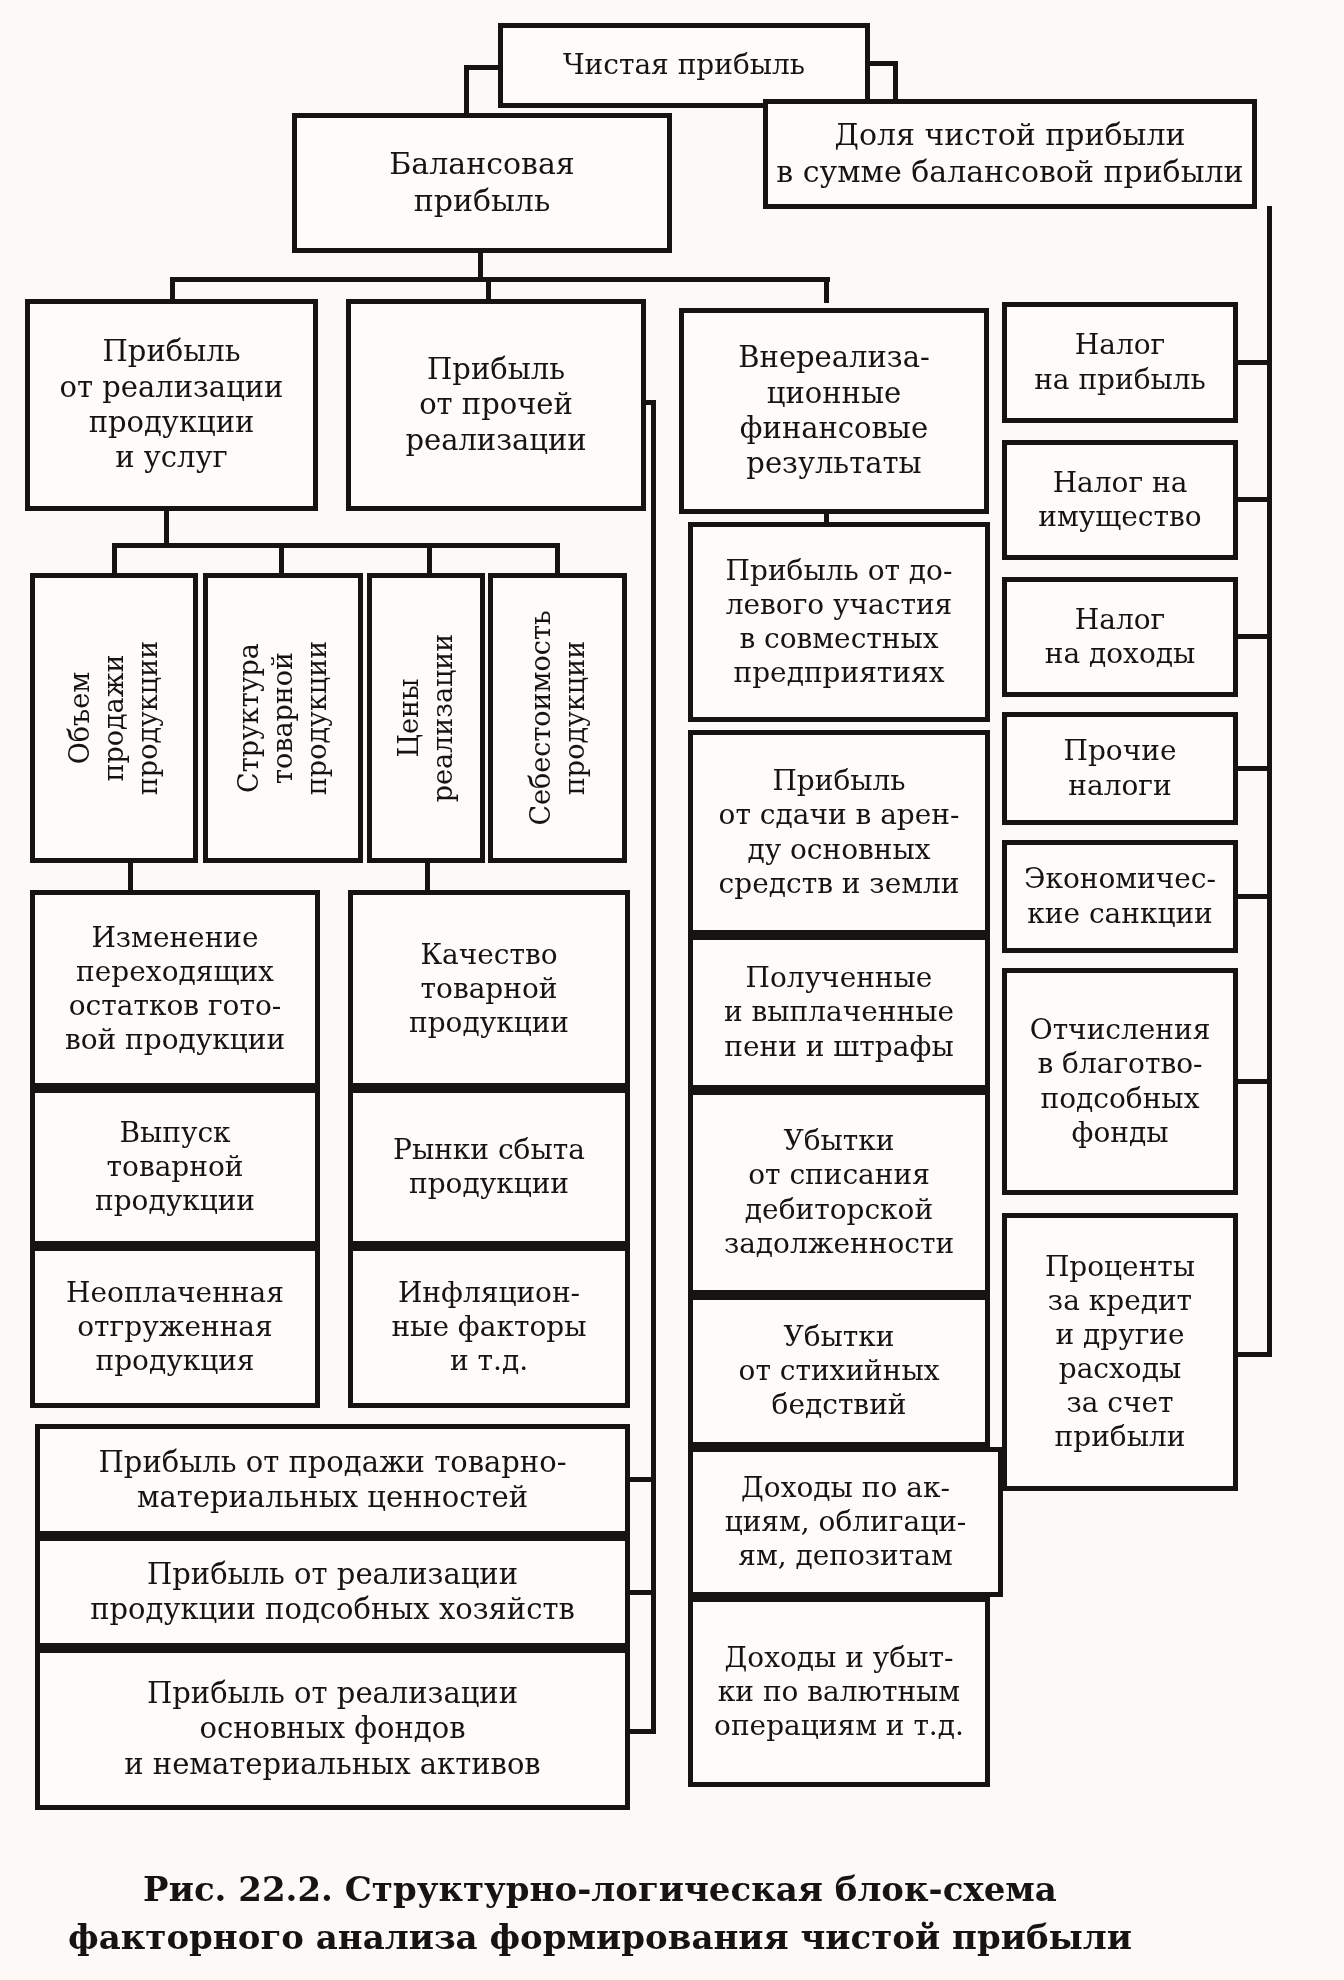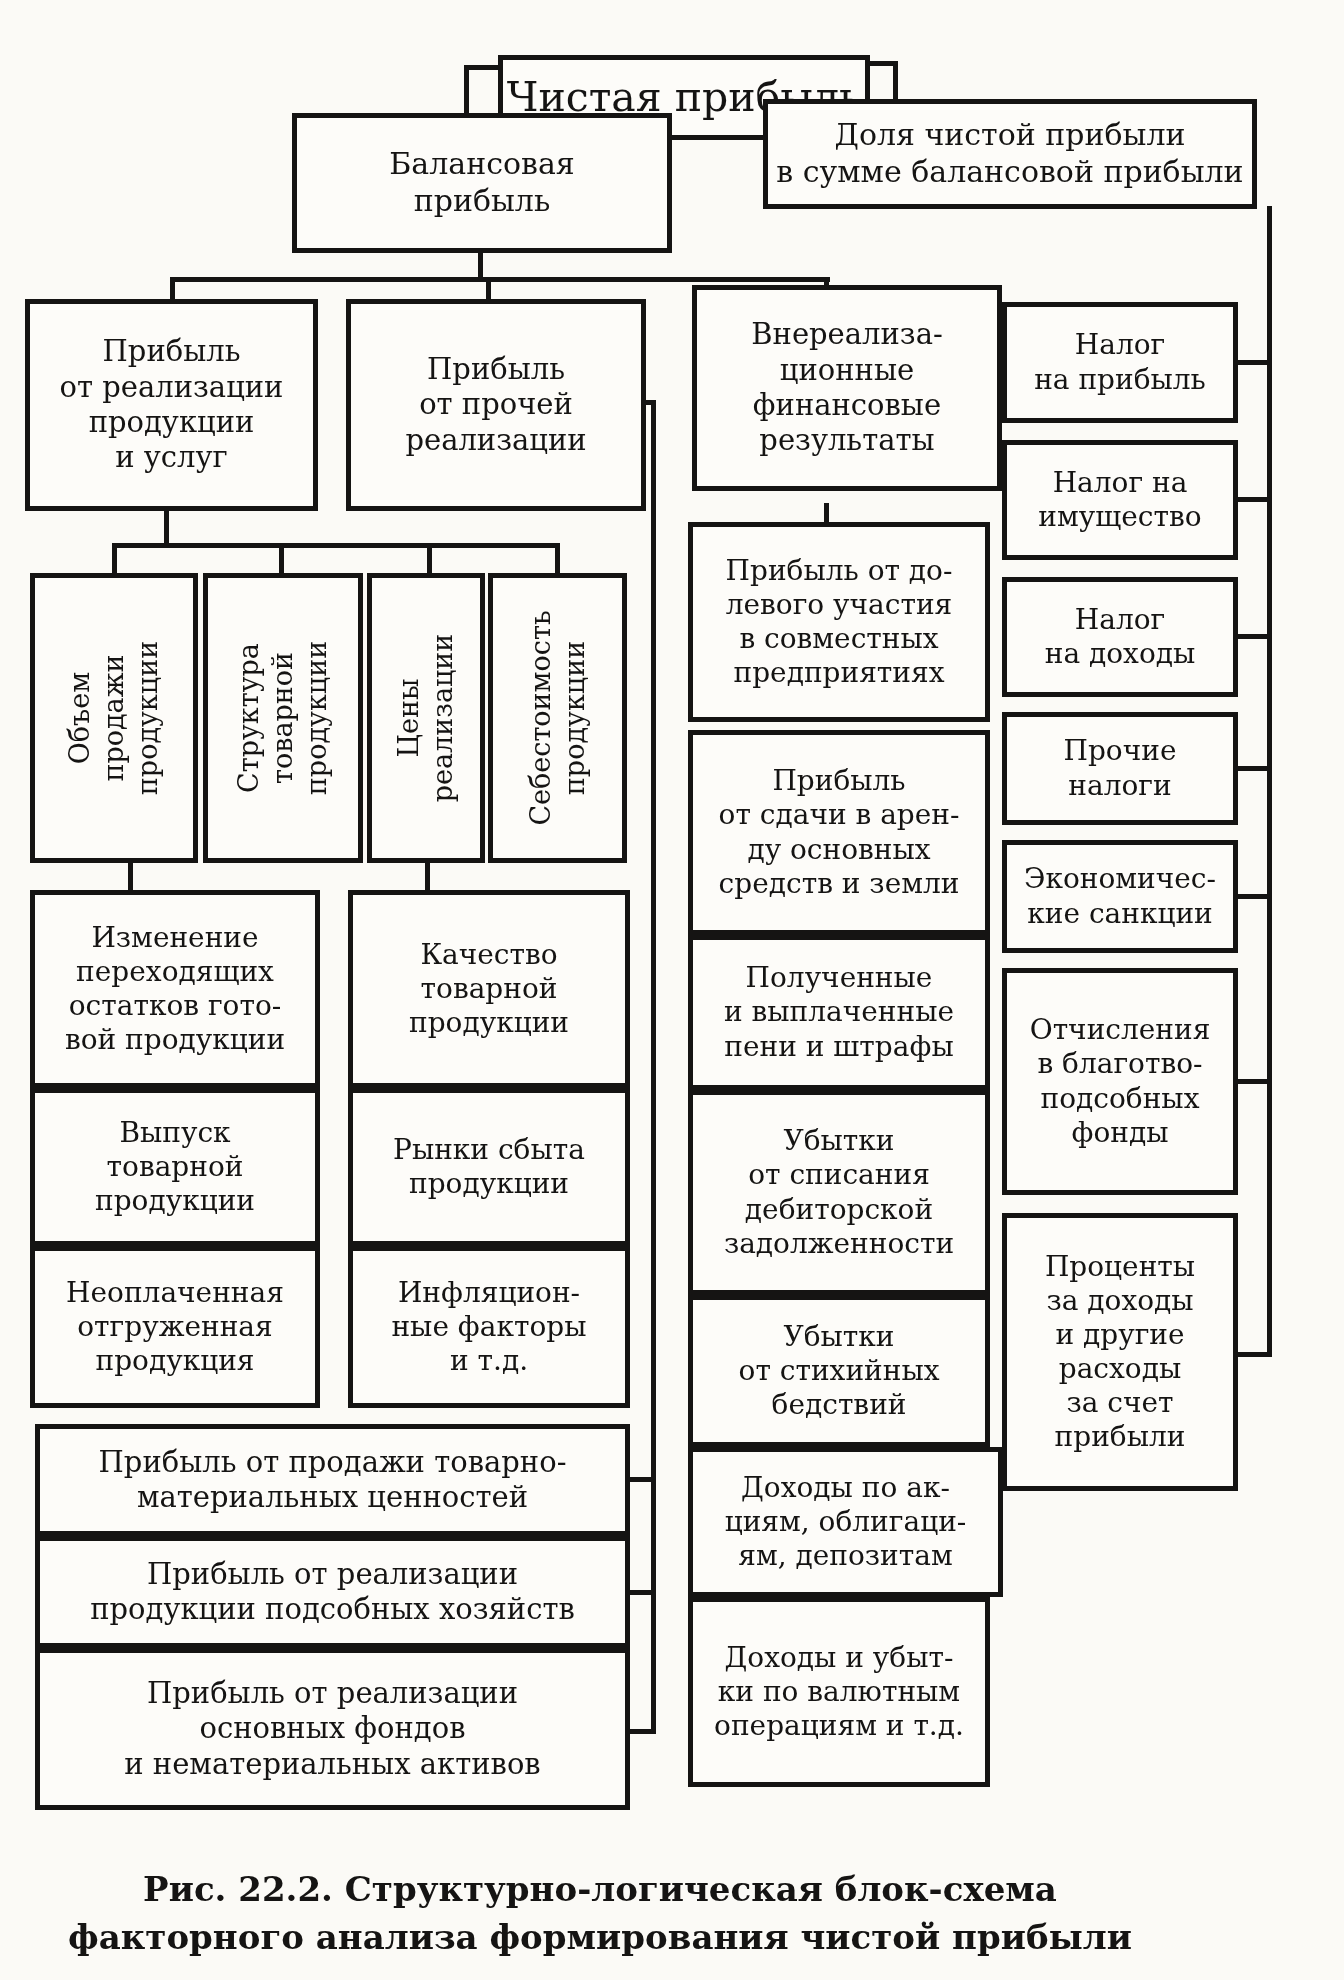--- a/index.html
+++ b/index.html
@@ -20,21 +20,21 @@
   .ln{position:absolute;background:#151413;}
   .vbox{position:absolute;box-sizing:border-box;border:5px solid #151413;background:#fdfcf9;}
   .vt{
     position:absolute;left:50%;top:50%;width:272px;
     transform:translate(-50%,-50%) rotate(-90deg);
     text-align:center;white-space:pre-line;line-height:1.25;font-size:27px;
   }
   .f29{font-size:29px;}
   .f28{font-size:28px;}
   .f30{font-size:30px;}
-  .f31{font-size:41px;margin-top:32px;}
+  .f31{font-size:28px;}
   .caption{
     position:absolute;left:40px;top:1866px;width:1120px;
     text-align:center;font-weight:bold;
     font-size:34px;line-height:1.4;white-space:pre-line;
     background:transparent;border:none;
   }
 </style>
 </head>
 <body>
 
@@ -96,21 +96,21 @@
 продукции
 и услуг</span>
 </div>
 
 <div class="box f29" style="left:346px;top:299px;width:300px;height:212px;">
   <span>Прибыль
 от прочей
 реализации</span>
 </div>
 
-<div class="box f29" style="left:679px;top:285px;width:310px;height:206px;margin-left:13px;">
+<div class="box f29" style="left:679px;top:308px;width:310px;height:206px;">
   <span>Внереализа-
 ционные
 финансовые
 результаты</span>
 </div>
 
 <div class="vbox" style="left:30px;top:573px;width:168px;height:290px;">
   <span class="vt">Объем
 продажи
 продукции</span>
@@ -235,21 +235,21 @@
 кие санкции</span>
 </div>
 <div class="box f28" style="left:1002px;top:968px;width:236px;height:227px;">
   <span>Отчисления
 в благотво-
 подсобных
 фонды</span>
 </div>
 <div class="box f28" style="left:1002px;top:1213px;width:236px;height:278px;">
   <span>Проценты
-за доходы
+за кредит
 и другие
 расходы
 за счет
 прибыли</span>
 </div>
 
 <div class="caption">Рис. 22.2. Структурно-логическая блок-схема
 факторного анализа формирования чистой прибыли</div>
 
 </body></html>

